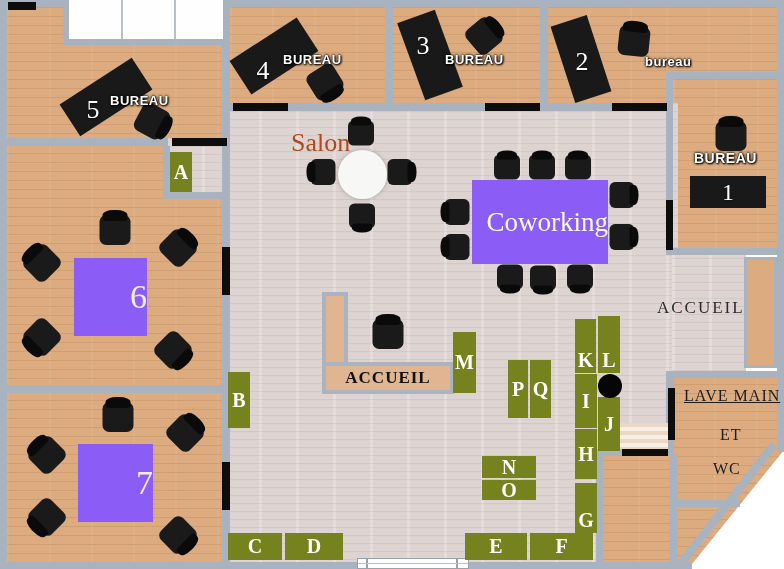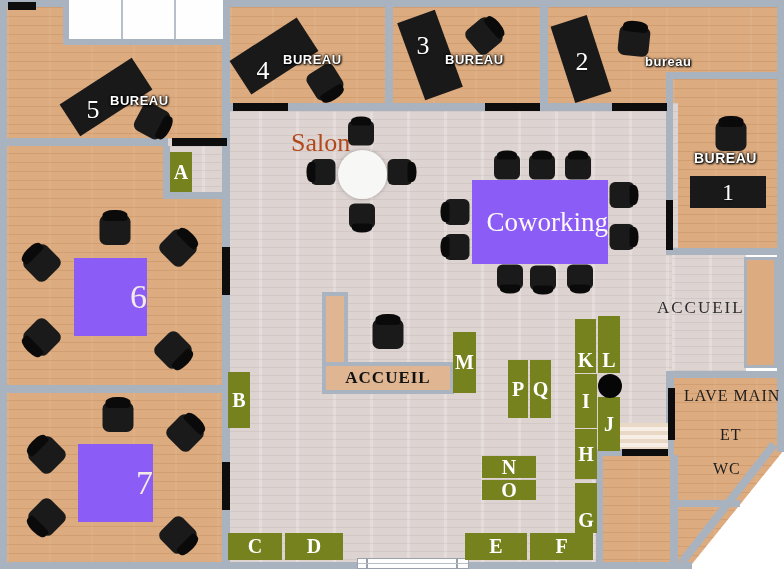--- a/index.html
+++ b/index.html
@@ -181,21 +181,21 @@
 
   <div class="ch ch-lg" style="left:388px;top:334px;transform:translate(-50%,-50%);"></div>
 
   <div class="abs bureau-lbl" style="left:110px;top:93px;">BUREAU</div>
   <div class="abs bureau-lbl" style="left:283px;top:52px;">BUREAU</div>
   <div class="abs bureau-lbl" style="left:445px;top:52px;">BUREAU</div>
   <div class="abs bureau-lbl" style="left:645px;top:54px;">bureau</div>
   <div class="abs bureau-lbl" style="left:694px;top:150px;font-size:14px;">BUREAU</div>
   <div class="abs salon-word" style="left:291px;top:128px;">Salon</div>
   <div class="abs cuisine-lbl" style="left:657px;top:298px;">ACCUEIL</div>
-  <div class="abs wc-lbl" style="left:684px;top:387px;">LAVE MAIN</div>
+  <div class="abs wc-lbl" style="left:684px;top:387px;text-decoration:underline;">LAVE MAIN</div>
   <div class="abs wc-lbl" style="left:720px;top:426px;">ET</div>
   <div class="abs wc-lbl" style="left:713px;top:460px;">WC</div>
 
   <div class="mk" style="left:170px;top:152px;width:22px;height:40px;">A</div>
   <div class="mk" style="left:228px;top:372px;width:22px;height:56px;">B</div>
   <div class="mk" style="left:228px;top:533px;width:54px;height:27px;">C</div>
   <div class="mk" style="left:285px;top:533px;width:58px;height:27px;">D</div>
   <div class="mk" style="left:465px;top:533px;width:62px;height:27px;">E</div>
   <div class="mk" style="left:530px;top:533px;width:63px;height:27px;">F</div>
   <div class="mk bot" style="left:575px;top:483px;width:22px;height:50px;">G</div>

